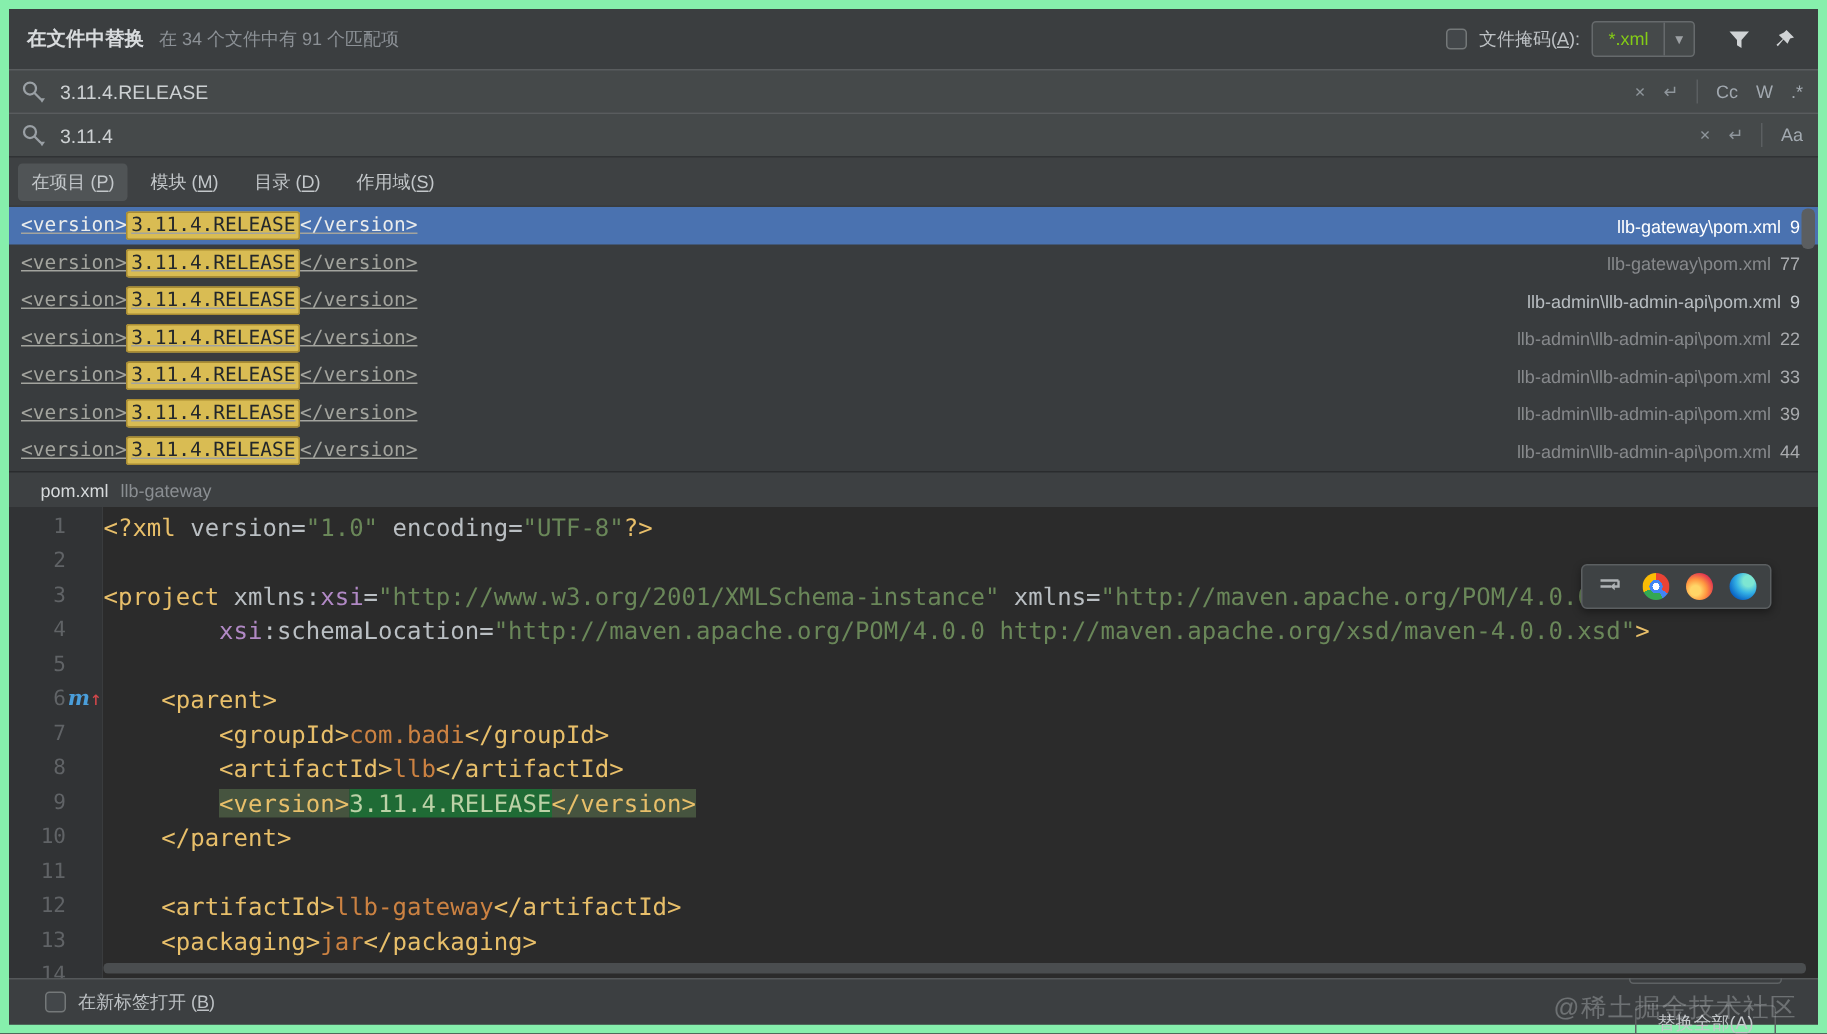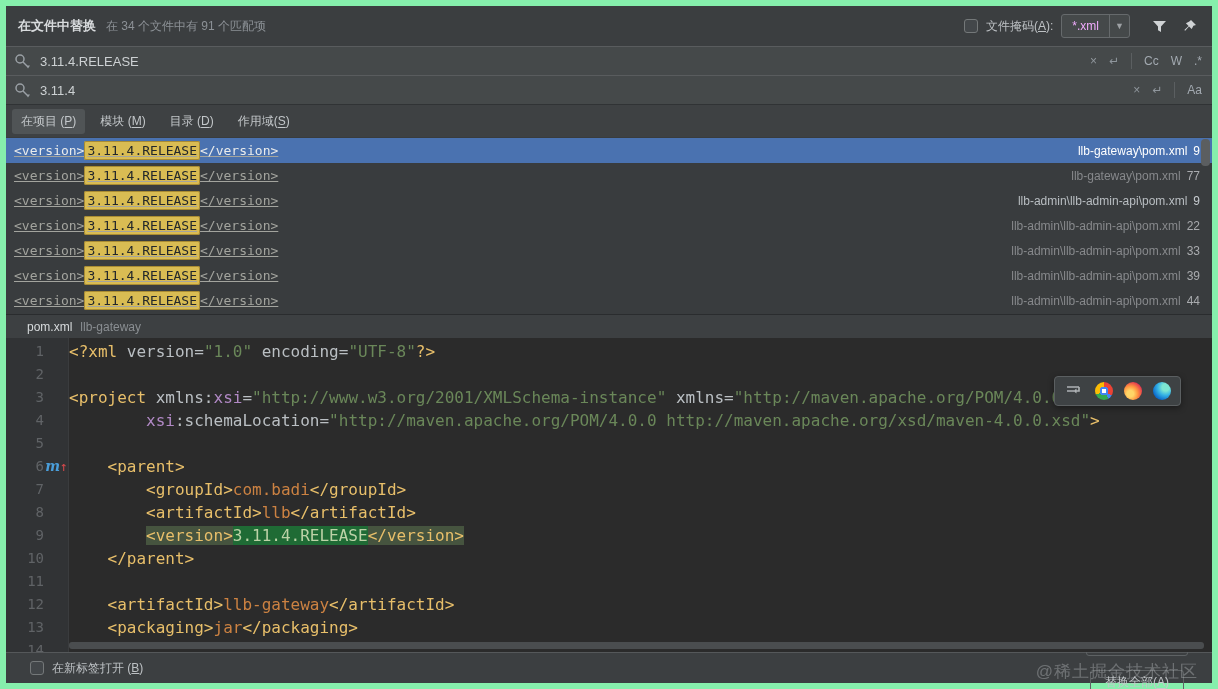--- a/index.html
+++ b/index.html
@@ -8,21 +8,21 @@
   #app { width:1218px; height:689px; display:flex; flex-direction:column; border:6px solid #86efac; }
 
   
   .titlebar { height:40px; flex:none; display:flex; align-items:center; padding:0 12px; background:#3B3E40; }
   .dlg-title { font-size:13px; font-weight:bold; color:#D8DBDD; }
   .dlg-summary { font-size:12px; color:#8C9196; margin-left:10px; }
   .mask-group { margin-left:auto; display:flex; align-items:center; gap:8px; }
   .checkbox { width:14px; height:14px; border:1px solid #747879; border-radius:3px; background:#43474A; flex:none; }
   .mask-label { font-size:12px; color:#BDC1C4; }
   .combo { display:flex; align-items:stretch; height:24px; border:1px solid #666A6C; border-radius:3px; background:#45494A; margin-right:10px; }
-  .combo-value { display:flex; align-items:center; padding:0 10px; font-size:12px; color:#f0abfc; min-width:46px; }
+  .combo-value { display:flex; align-items:center; padding:0 10px; font-size:12px; color:#84cc16; min-width:46px; }
   .combo-arrow { width:20px; display:flex; align-items:center; justify-content:center; border-left:1px solid #666A6C; color:#9DA1A4; font-size:9px; }
   .tb-icon { width:22px; height:22px; display:flex; align-items:center; justify-content:center; }
 
   
   .field-row { height:29px; flex:none; display:flex; align-items:center; padding:0 10px 0 8px; background:#45494A; border-top:1px solid #595C5E; }
   .magnifier { flex:none; margin-right:8px; }
   .field-text { font-size:13px; color:#CDD1D3; }
   .field-controls { margin-left:auto; display:flex; align-items:center; gap:12px; font-size:12px; color:#A2A9B0; }
   .fc-sep { width:1px; height:16px; background:#5B5F61; }
   .fc { cursor:default; }

